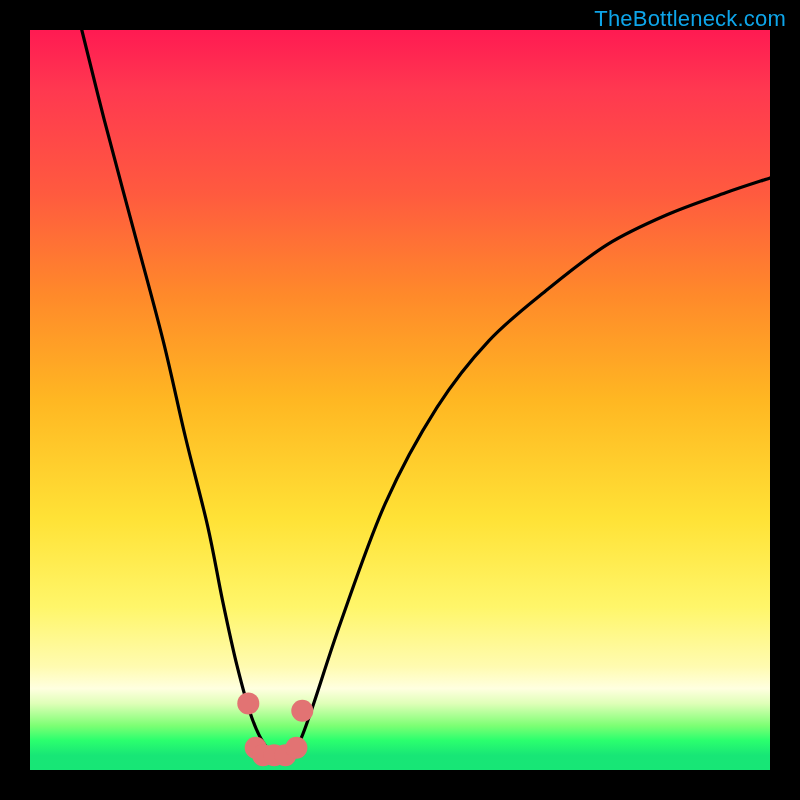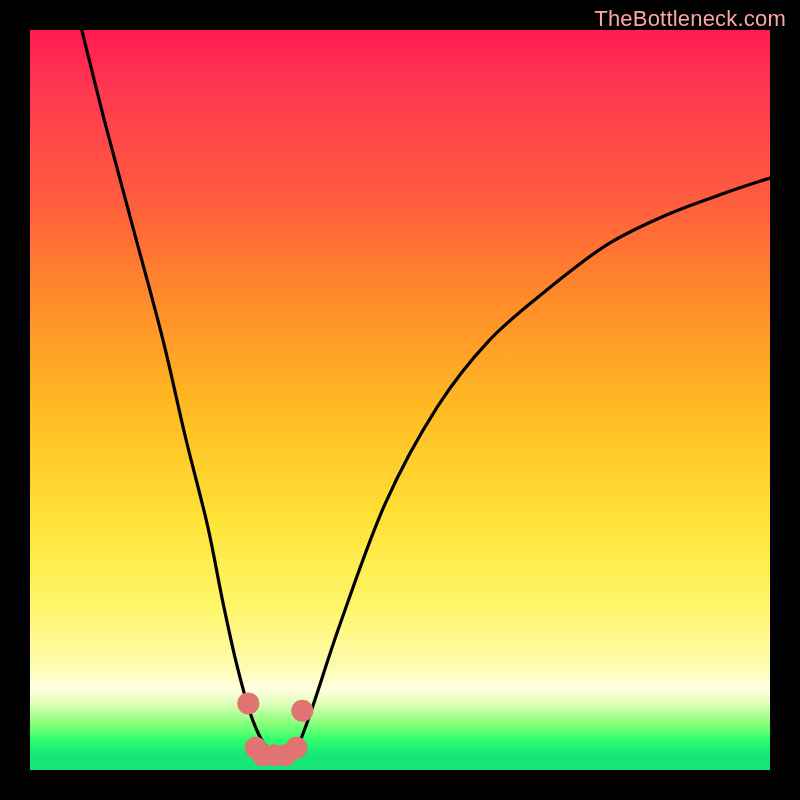--- a/index.html
+++ b/index.html
@@ -41,21 +41,21 @@
       #7dff74 94%,
       #2bff6e 96%,
       #18e676 98%,
       #17e676 100%
     );
   }
   .watermark {
     position: absolute;
     top: 6px;
     right: 14px;
-    color: #fca5a5;
+    color: #0ea5e9;
     font-size: 22px;
     font-weight: 500;
     letter-spacing: 0.2px;
     user-select: none;
   }
   svg.curve {
     position: absolute;
     left: 0;
     top: 0;
     width: 740px;

